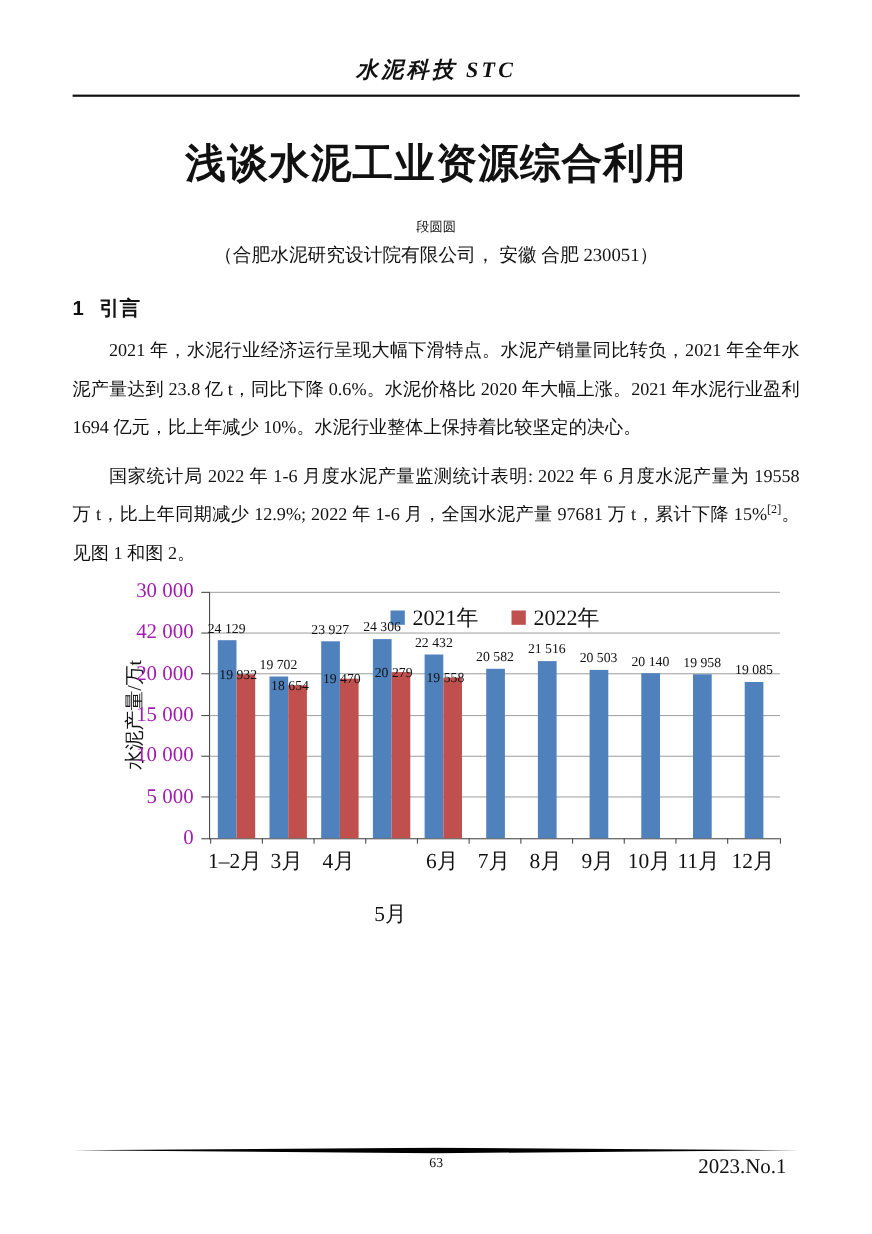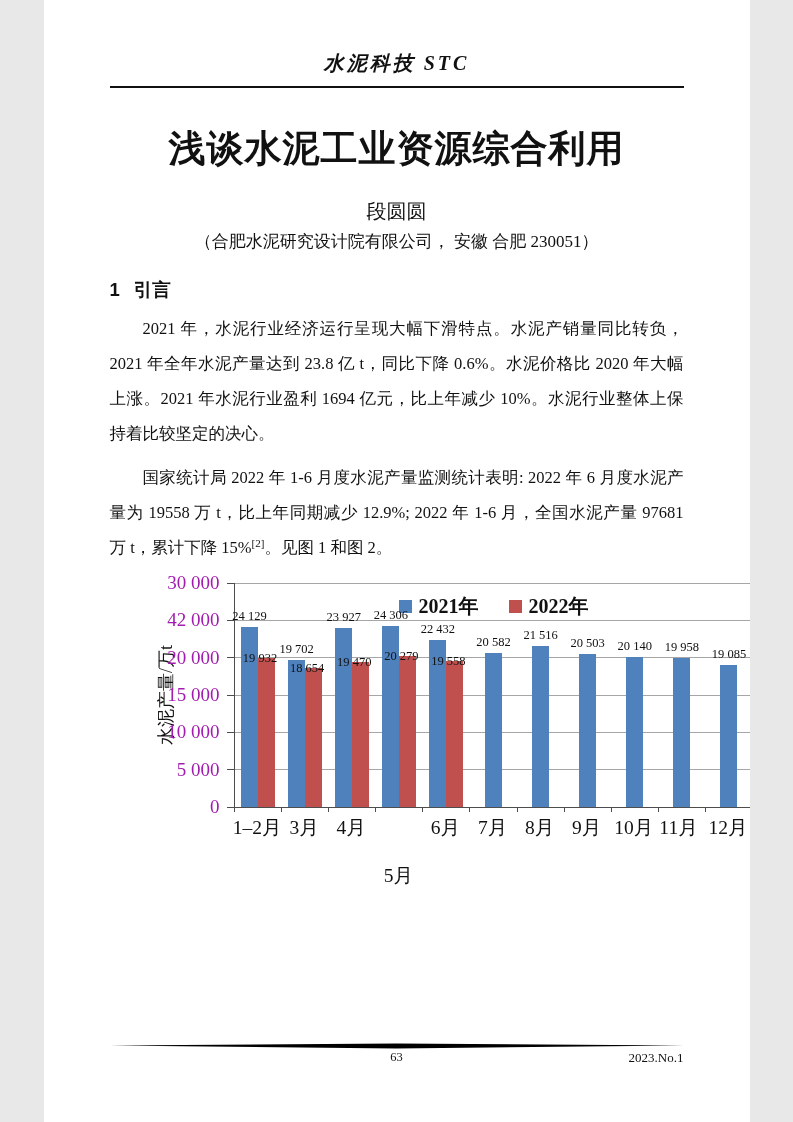--- a/index.html
+++ b/index.html
@@ -1,18 +1,18 @@
 <!DOCTYPE html>
 <html><head>
 <meta charset="utf-8">
 <style>
   html,body{margin:0;padding:0;background:#e8e8e8;}
   .page{
     position:relative;
-    width:706px;height:1122px;
+    width:793px;height:1122px;
     margin:0 auto;
     background:#ffffff;
     font-family:"Liberation Serif","DejaVu Serif",serif;
     color:#111;
     overflow:hidden;
   }
   .content{padding:0 66px;}
 
   
   .journal{
@@ -34,21 +34,21 @@
     margin-top:36px;
     text-align:center;
     font-family:"Liberation Sans","DejaVu Sans",sans-serif;
     font-weight:700;
     font-size:37px;
     letter-spacing:1px;
   }
   .author{
     margin-top:24px;
     text-align:center;
-    font-size:20px;
+    font-size:12px;
   }
   .affiliation{
     margin-top:5px;
     text-align:center;
     font-size:17px;
   }
 
   
   .sec-heading{
     margin-top:24px;
@@ -100,42 +100,42 @@
   .bar{position:absolute;bottom:0;}
   .bar-label{
     position:absolute;
     transform:translateX(-50%);
     font-size:12.5px;
     white-space:nowrap;
     color:#111;
   }
   .legend{
     position:absolute;left:0;right:0;top:10px;
-    display:flex;justify-content:center;gap:30px;font-weight:bold;
+    display:flex;justify-content:center;gap:30px;
   }
   .legend-item{display:flex;align-items:center;gap:7px;font-size:20px;}
   .legend-swatch{width:13px;height:13px;display:inline-block;}
   .xlabels{position:absolute;left:90px;top:231px;width:518px;height:26px;}
   .xlabel{
     position:absolute;
     transform:translateX(-50%);
     font-size:19.5px;
     white-space:nowrap;color:#111;
   }
   .caption{
     margin-top:10px;
     text-align:center;
     font-size:15.5px;
   }
 
   
   .footer{position:absolute;left:66px;right:66px;top:1043px;}
   .footer-rule{display:block;width:100%;height:6px;}
   .footer-row{position:relative;text-align:center;font-size:12.5px;margin-top:1px;}
-  .footer-issue{position:absolute;right:0;top:0;font-size:13px;}
+  .footer-issue{position:absolute;right:12px;top:0;font-size:19px;}
 </style>
 </head>
 <body>
 
 <div class="page">
   <div class="content">
 
     <div class="journal">水泥科技 STC</div>
     <hr class="header-rule">
 

